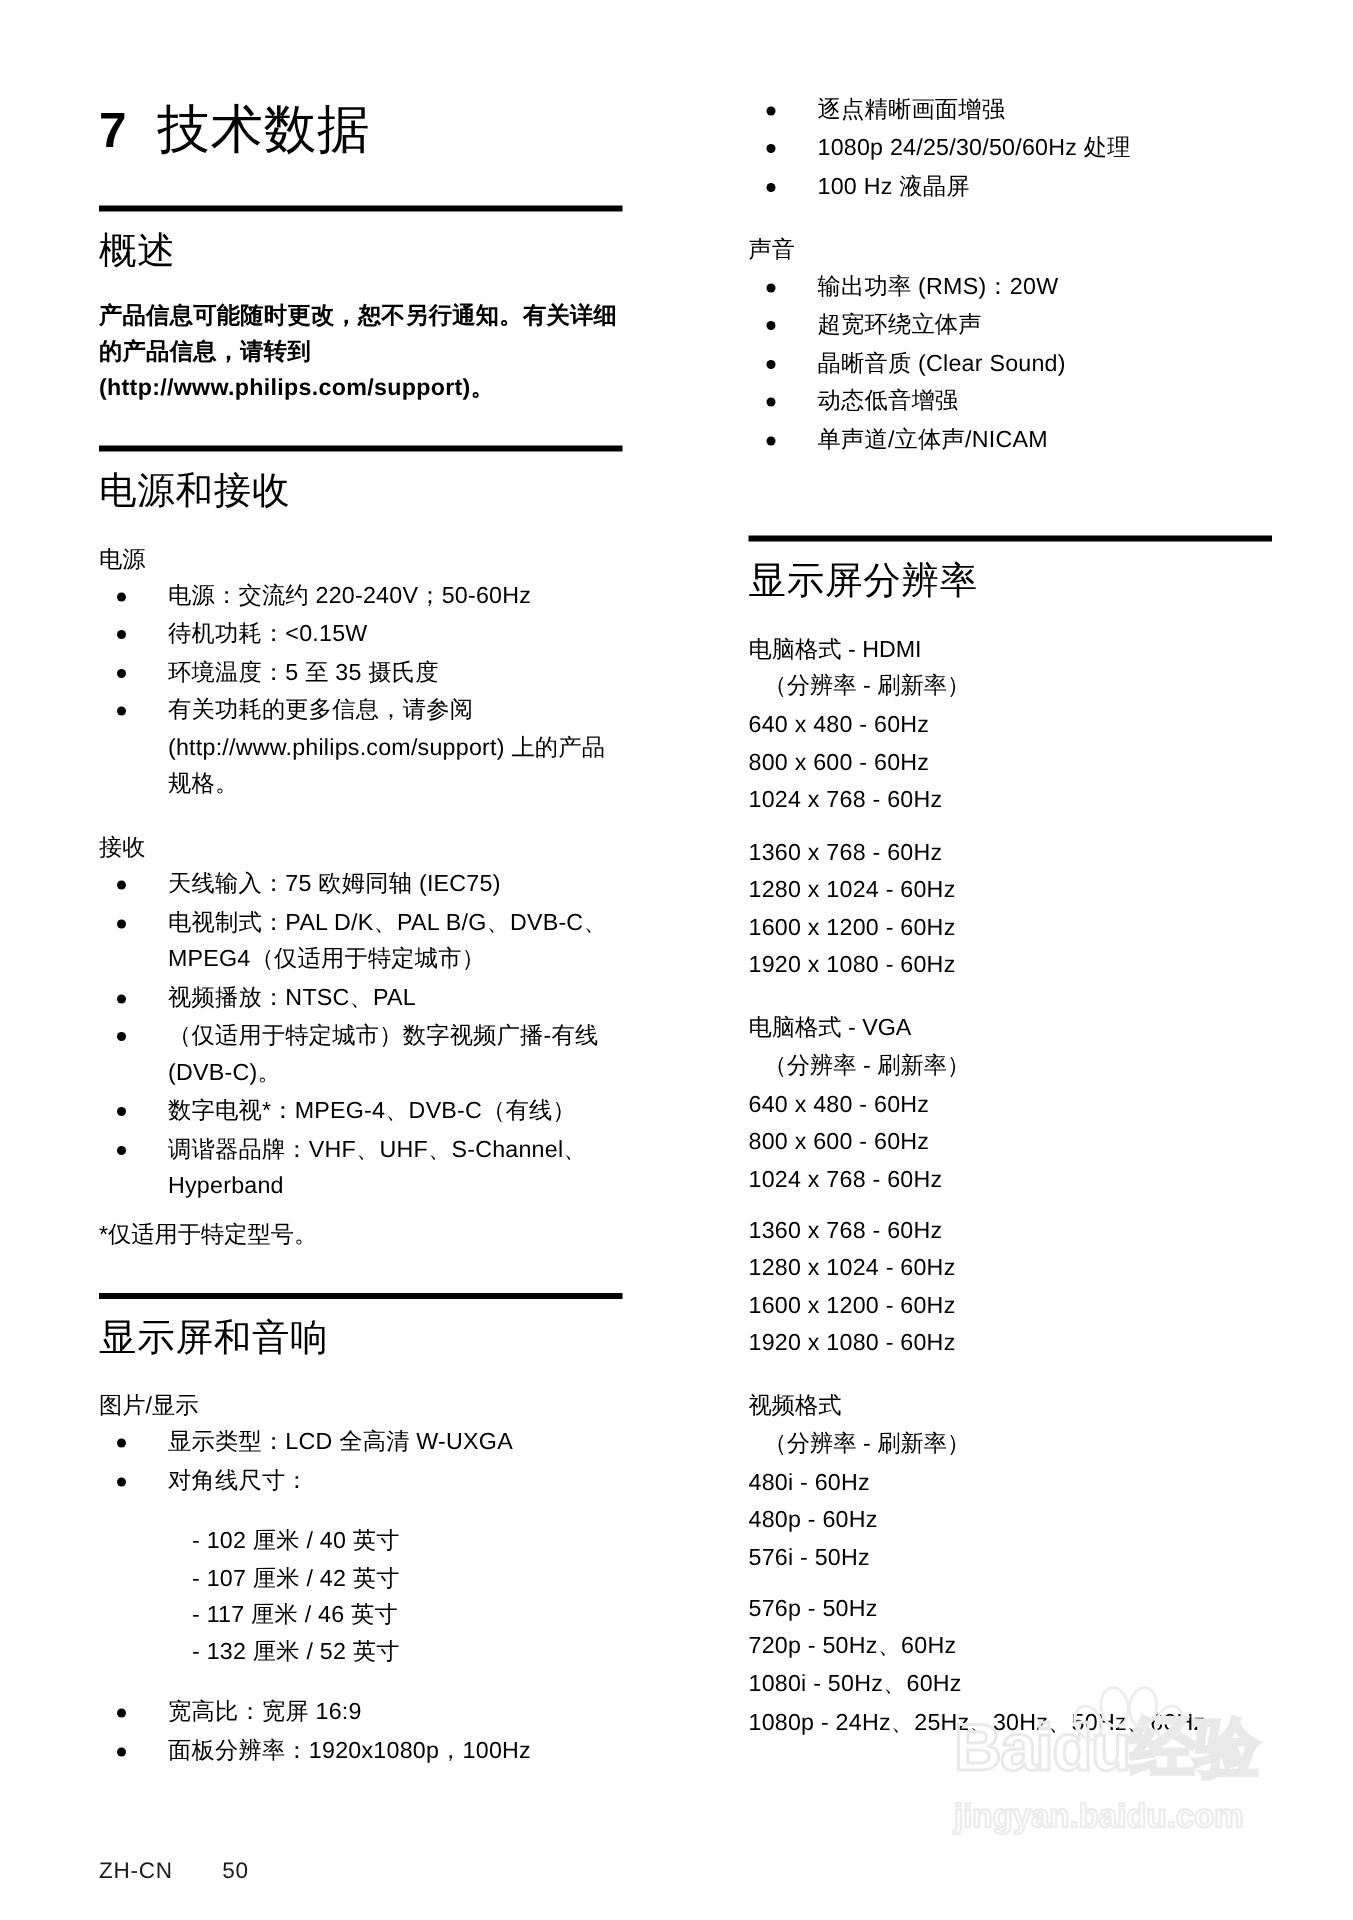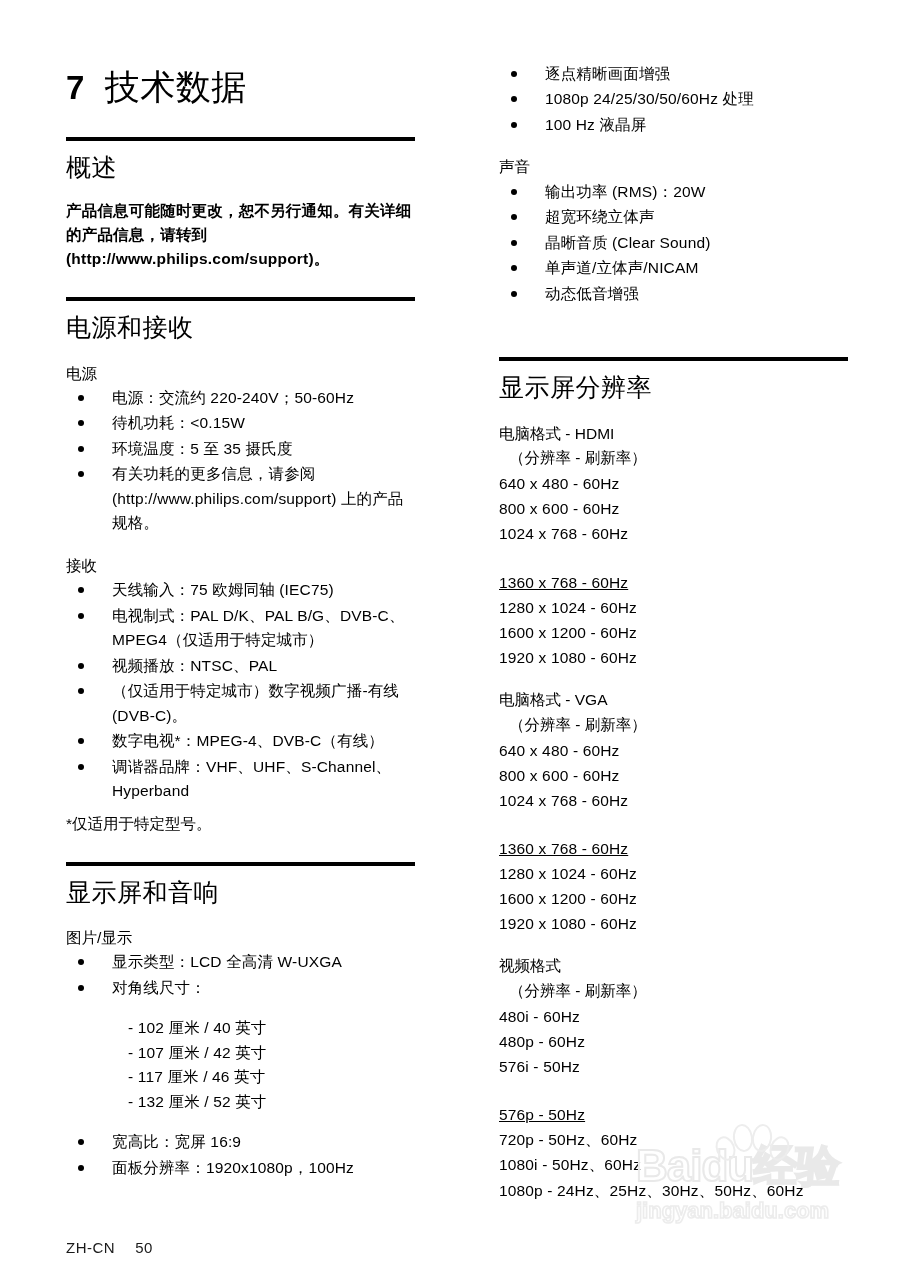--- a/index.html
+++ b/index.html
@@ -125,35 +125,35 @@
   .speclist {
     margin: 0;
     padding: 0;
     list-style: none;
   }
   .speclist li {
     font-size: 15.5px;
     line-height: 1.62;
     letter-spacing: 0.15px;
   }
-  .speclist li.gap { margin-top: 23px; text-decoration: underline; }
+  .speclist li.gap { margin-top: 9px; }
 
   .group { margin-top: 18px; }
   .group-title {
     font-size: 15.5px;
     line-height: 1.6;
   }
 
   
   .footer {
     position: absolute;
     left: 66px;
     bottom: 24px;
     display: flex;
-    gap: 20px;
+    gap: 33px;
     font-size: 15px;
     color: #1a1a1a;
     letter-spacing: 0.5px;
     justify-content: center;
   }
 
   
   .watermark {
     position: absolute;
     left: 636px;
@@ -267,22 +267,22 @@
       <li>逐点精晰画面增强</li>
       <li>1080p 24/25/30/50/60Hz 处理</li>
       <li>100 Hz 液晶屏</li>
     </ul>
 
     <div class="sublabel">声音</div>
     <ul class="blist">
       <li>输出功率 (RMS)：20W</li>
       <li>超宽环绕立体声</li>
       <li>晶晰音质 (Clear Sound)</li>
+      <li>动态低音增强</li>
       <li>单声道/立体声/NICAM</li>
-      <li>动态低音增强</li>
     </ul>
 
     <div style="height:50px"></div>
     <hr class="rule">
     <h2 class="sec-head">显示屏分辨率</h2>
 
     <div class="group">
       <div class="group-title">电脑格式 - HDMI</div>
       <div class="group-title" style="padding-left:10px">（分辨率 - 刷新率）</div>
       <ul class="speclist">

